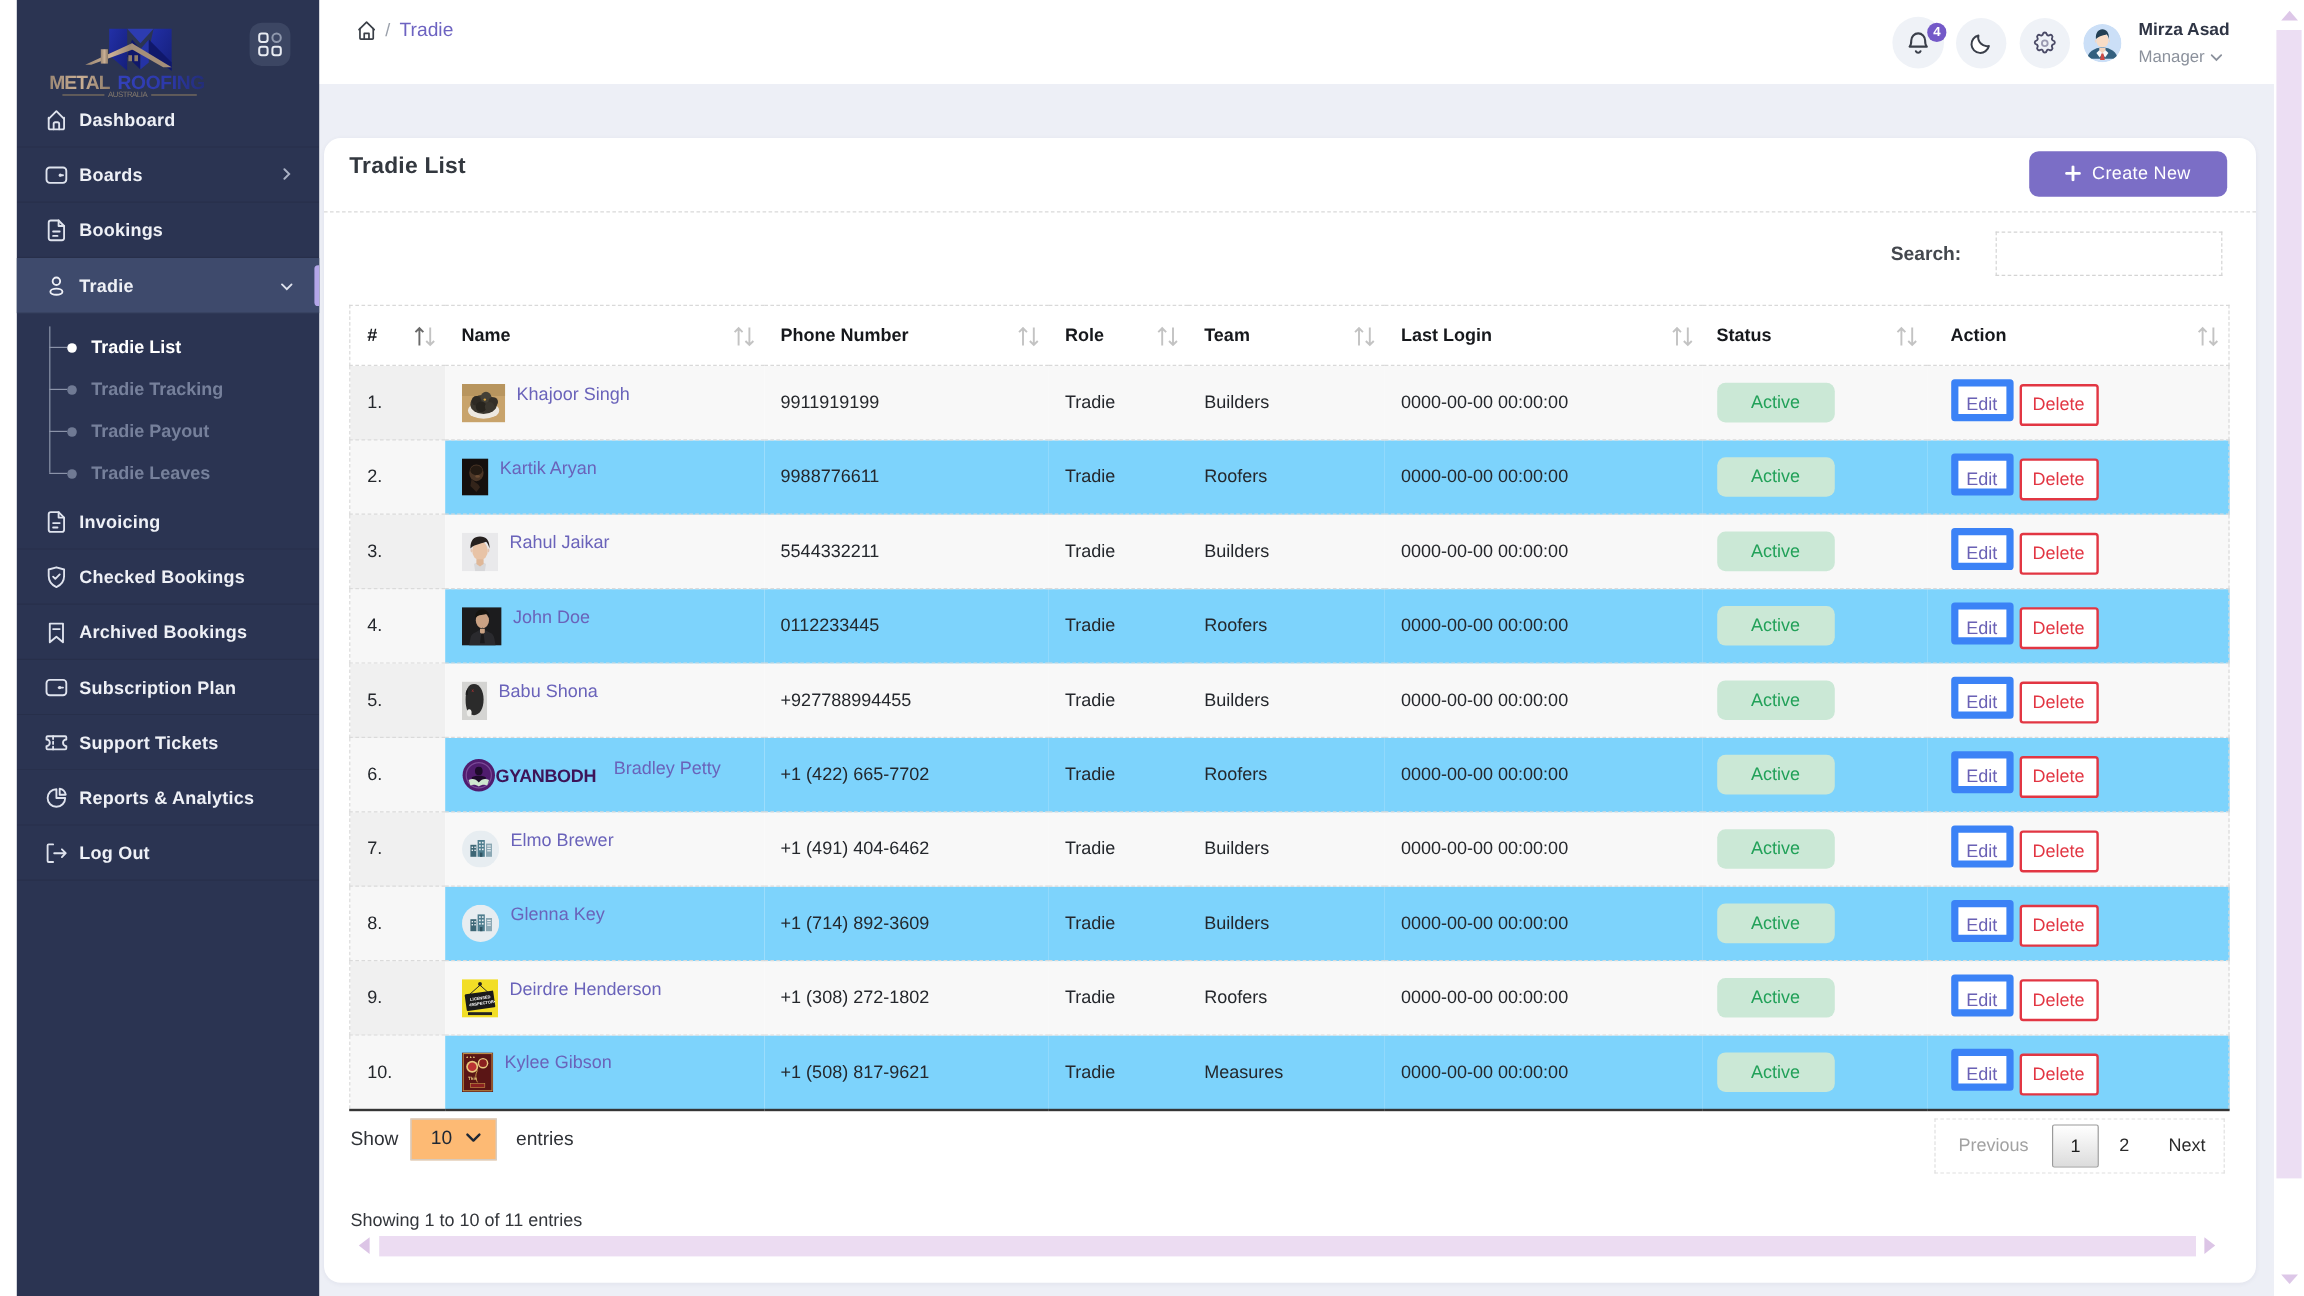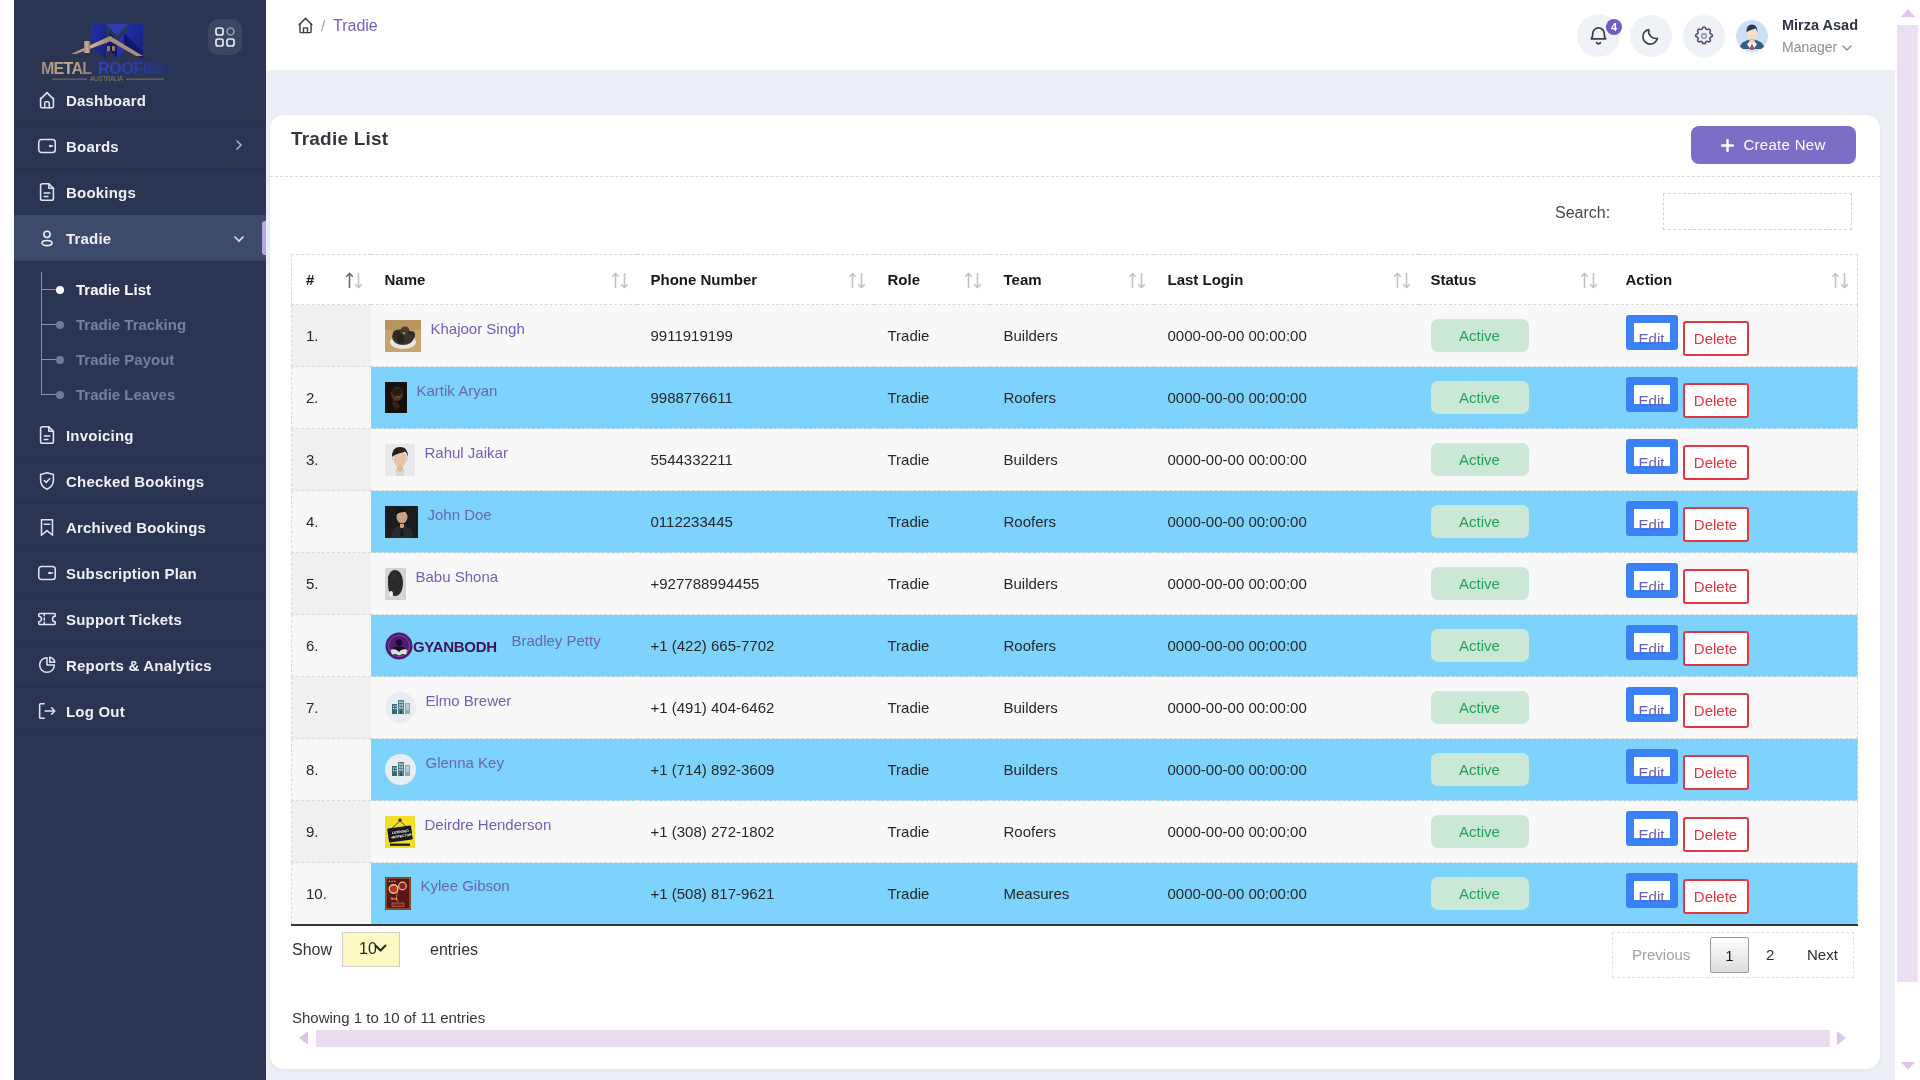--- a/index.html
+++ b/index.html
@@ -51,22 +51,22 @@
 
 #content { position:absolute; left:252px; top:70px; width:1643px; height:1010px; background:#edeff6; }
 #card { position:absolute; left:18px; top:45px; width:1610px; height:954px; background:#fff;
   border-radius:14px; box-shadow:0 1px 4px rgba(40,40,90,0.06); }
 .cardtitle { position:absolute; left:21px; top:13px; font-size:19px; font-weight:bold; color:#33383f;
   letter-spacing:0.2px; }
 .createbtn { position:absolute; left:1421px; top:11px; width:165px; height:38px; background:#7b6ec6;
   border-radius:8px; color:#fff; font-size:15px; text-align:center; line-height:38px;
   letter-spacing:0.3px; }
 .sep1 { position:absolute; left:0; top:61px; width:1610px; border-top:1px dashed #d9d9d9; }
-.searchlbl { position:absolute; left:1285px; top:89px; width:100px; text-align:left; font-size:16px;
-  color:#44484e; }
+.searchlbl { position:absolute; left:1285px; top:89px; width:100px; text-align:center; font-size:16px;
+  color:#44484e;font-weight:bold; }
 .searchbox { position:absolute; left:1393px; top:78px; width:189px; height:37px;
   border:1px dashed #d4d4d4; background:#fff; }
 
 
 table { border-collapse:collapse; table-layout:fixed; position:absolute; left:21px; top:139px;
   width:1566px; }
 col.c0{width:79px} col.c1{width:266px} col.c2{width:237px} col.c3{width:116px}
 col.c4{width:164px} col.c5{width:265px} col.c6{width:187px} col.c7{width:252px}
 thead th { height:50px; text-align:left; vertical-align:middle; padding-left:14px;
   font-size:15px; color:#16181c; border-top:1px dashed #d9d9d9; border-bottom:1px dashed #d9d9d9;
@@ -80,29 +80,29 @@
 tbody tr.even td { background:#7dd3fc; }
 tbody tr.even td.nc { background:#f7f7f7; }
 td.first { border-left:1px dashed #dadada; }
 td.last, th.last { border-right:1px dashed #dadada; }
 th.first { border-left:1px dashed #dadada; }
 tr.lastrow td { border-bottom:2px solid #353535; }
 .namecell { display:flex; align-items:flex-start; }
 .nm { color:#6a63ba; margin-left:10px; }
 .pill { display:inline-block; width:98px; height:33px; background:#cbe8d6; border-radius:7px;
   color:#22a159; font-size:15px; text-align:center; line-height:33px; }
-.btn-e { display:inline-block; width:52px; height:35px; border:8px solid #3b82f6; border-radius:3px;
+.btn-e { display:inline-block; width:52px; height:35px; border:6px solid #3b82f6; border-radius:3px;
   color:#6a61b5; background:#fff; font-size:15px; text-align:center; line-height:31px; }
 .btn-d { display:inline-block; width:66px; height:35px; border:2px solid #e23643; border-radius:3px;
   color:#e23643; background:#fff; font-size:15px; text-align:center; line-height:31px; margin-left:5px; }
 
 
 .showlbl { position:absolute; left:22px; top:826px; font-size:16px; color:#2f3237; }
-.showsel { position:absolute; left:72px; top:817px; width:58px; height:35px; border:1px solid #cfcfcf;
-  background:#fef9c3; }
+.showsel { position:absolute; left:72px; top:817px; width:72px; height:35px; border:1px solid #cfcfcf;
+  background:#fdba74; }
 .showsel .v { position:absolute; left:16px; top:7px; font-size:16px; color:#1e2734; }
 .showsel svg { position:absolute; right:12px; top:11px; }
 .entlbl { position:absolute; left:160px; top:826px; font-size:16px; color:#2f3237; }
 .pager { position:absolute; left:1342px; top:817px; width:242px; height:46px;
   border:1px dashed #e0e0e0; }
 .pg-prev { position:absolute; left:19px; top:13px; font-size:15px; color:#a2a2a2; }
 .pg-1 { position:absolute; left:97px; top:4px; width:39px; height:36px; border:1px solid #9a9a9a;
   border-radius:2px; background:linear-gradient(#ffffff, #dcdcdc); text-align:center;
   line-height:36px; font-size:15px; color:#1c1c1c; }
 .pg-2 { position:absolute; left:153px; top:13px; font-size:15px; color:#2b2b2b; }

